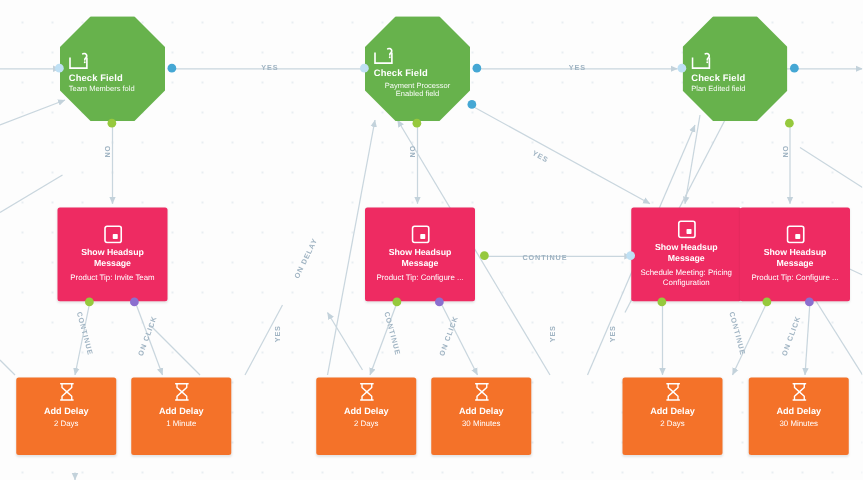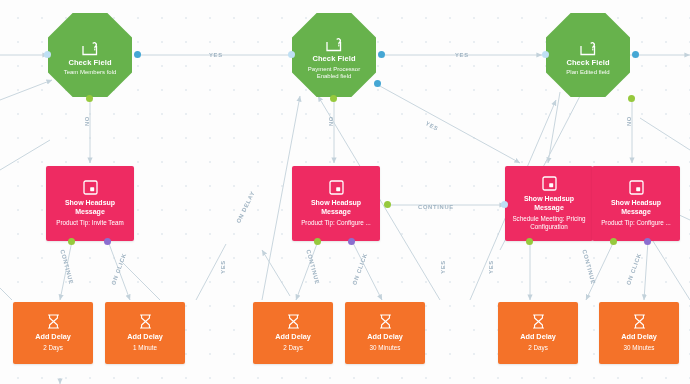--- a/index.html
+++ b/index.html
@@ -18,21 +18,21 @@
   #edges{position:absolute;left:0;top:0;width:690px;height:384px;}
 
   
   .node{position:absolute;box-sizing:border-box;color:#ffffff;text-align:center;}
 
   .check-node{
     width:84px;height:84px;
     background:#6ab04c;
     background:#67b24c;
     clip-path:polygon(29.3% 0%,70.7% 0%,100% 29.3%,100% 70.7%,70.7% 100%,29.3% 100%,0% 70.7%,0% 29.3%);
-    display:flex;flex-direction:column;align-items:center;justify-content:center;
+    display:flex;flex-direction:column;align-items:flex-start;justify-content:center;
     padding:16px 7px 8px;
   }
   .check-node .n-icon{margin-bottom:3px;line-height:0;}
   .check-node .n-title{font-size:7.5px;font-weight:bold;line-height:1.15;letter-spacing:.1px;}
   .check-node .n-sub{font-size:6px;font-weight:normal;line-height:1.2;margin-top:2px;opacity:.97;}
 
   .msg-node{
     width:88px;height:75px;
     background:#ec2f66;
     background:#ee2b62;
@@ -43,21 +43,21 @@
   }
   .msg-node .n-icon{margin-bottom:4px;line-height:0;}
   .msg-node .n-title{font-size:7px;font-weight:bold;line-height:1.25;}
   .msg-node .n-sub{font-size:6.3px;line-height:1.25;margin-top:3px;}
 
   .delay-node{
     width:80px;height:62px;
     background:#f4742b;
     background:#f47229;
     border-radius:2px;
-    display:flex;flex-direction:column;align-items:center;justify-content:center;
+    display:flex;flex-direction:column;align-items:center;
     padding:4px;
     box-shadow:0 1px 2px rgba(0,0,0,.10);
   }
   .delay-node .n-icon{margin-bottom:4px;line-height:0;}
   .delay-node .n-title{font-size:7.3px;font-weight:bold;line-height:1.2;}
   .delay-node .n-sub{font-size:6.3px;line-height:1.2;margin-top:2px;}
 
   
   .port{position:absolute;width:7px;height:7px;border-radius:50%;}
   .port-in{background:#bfe0f4;}

